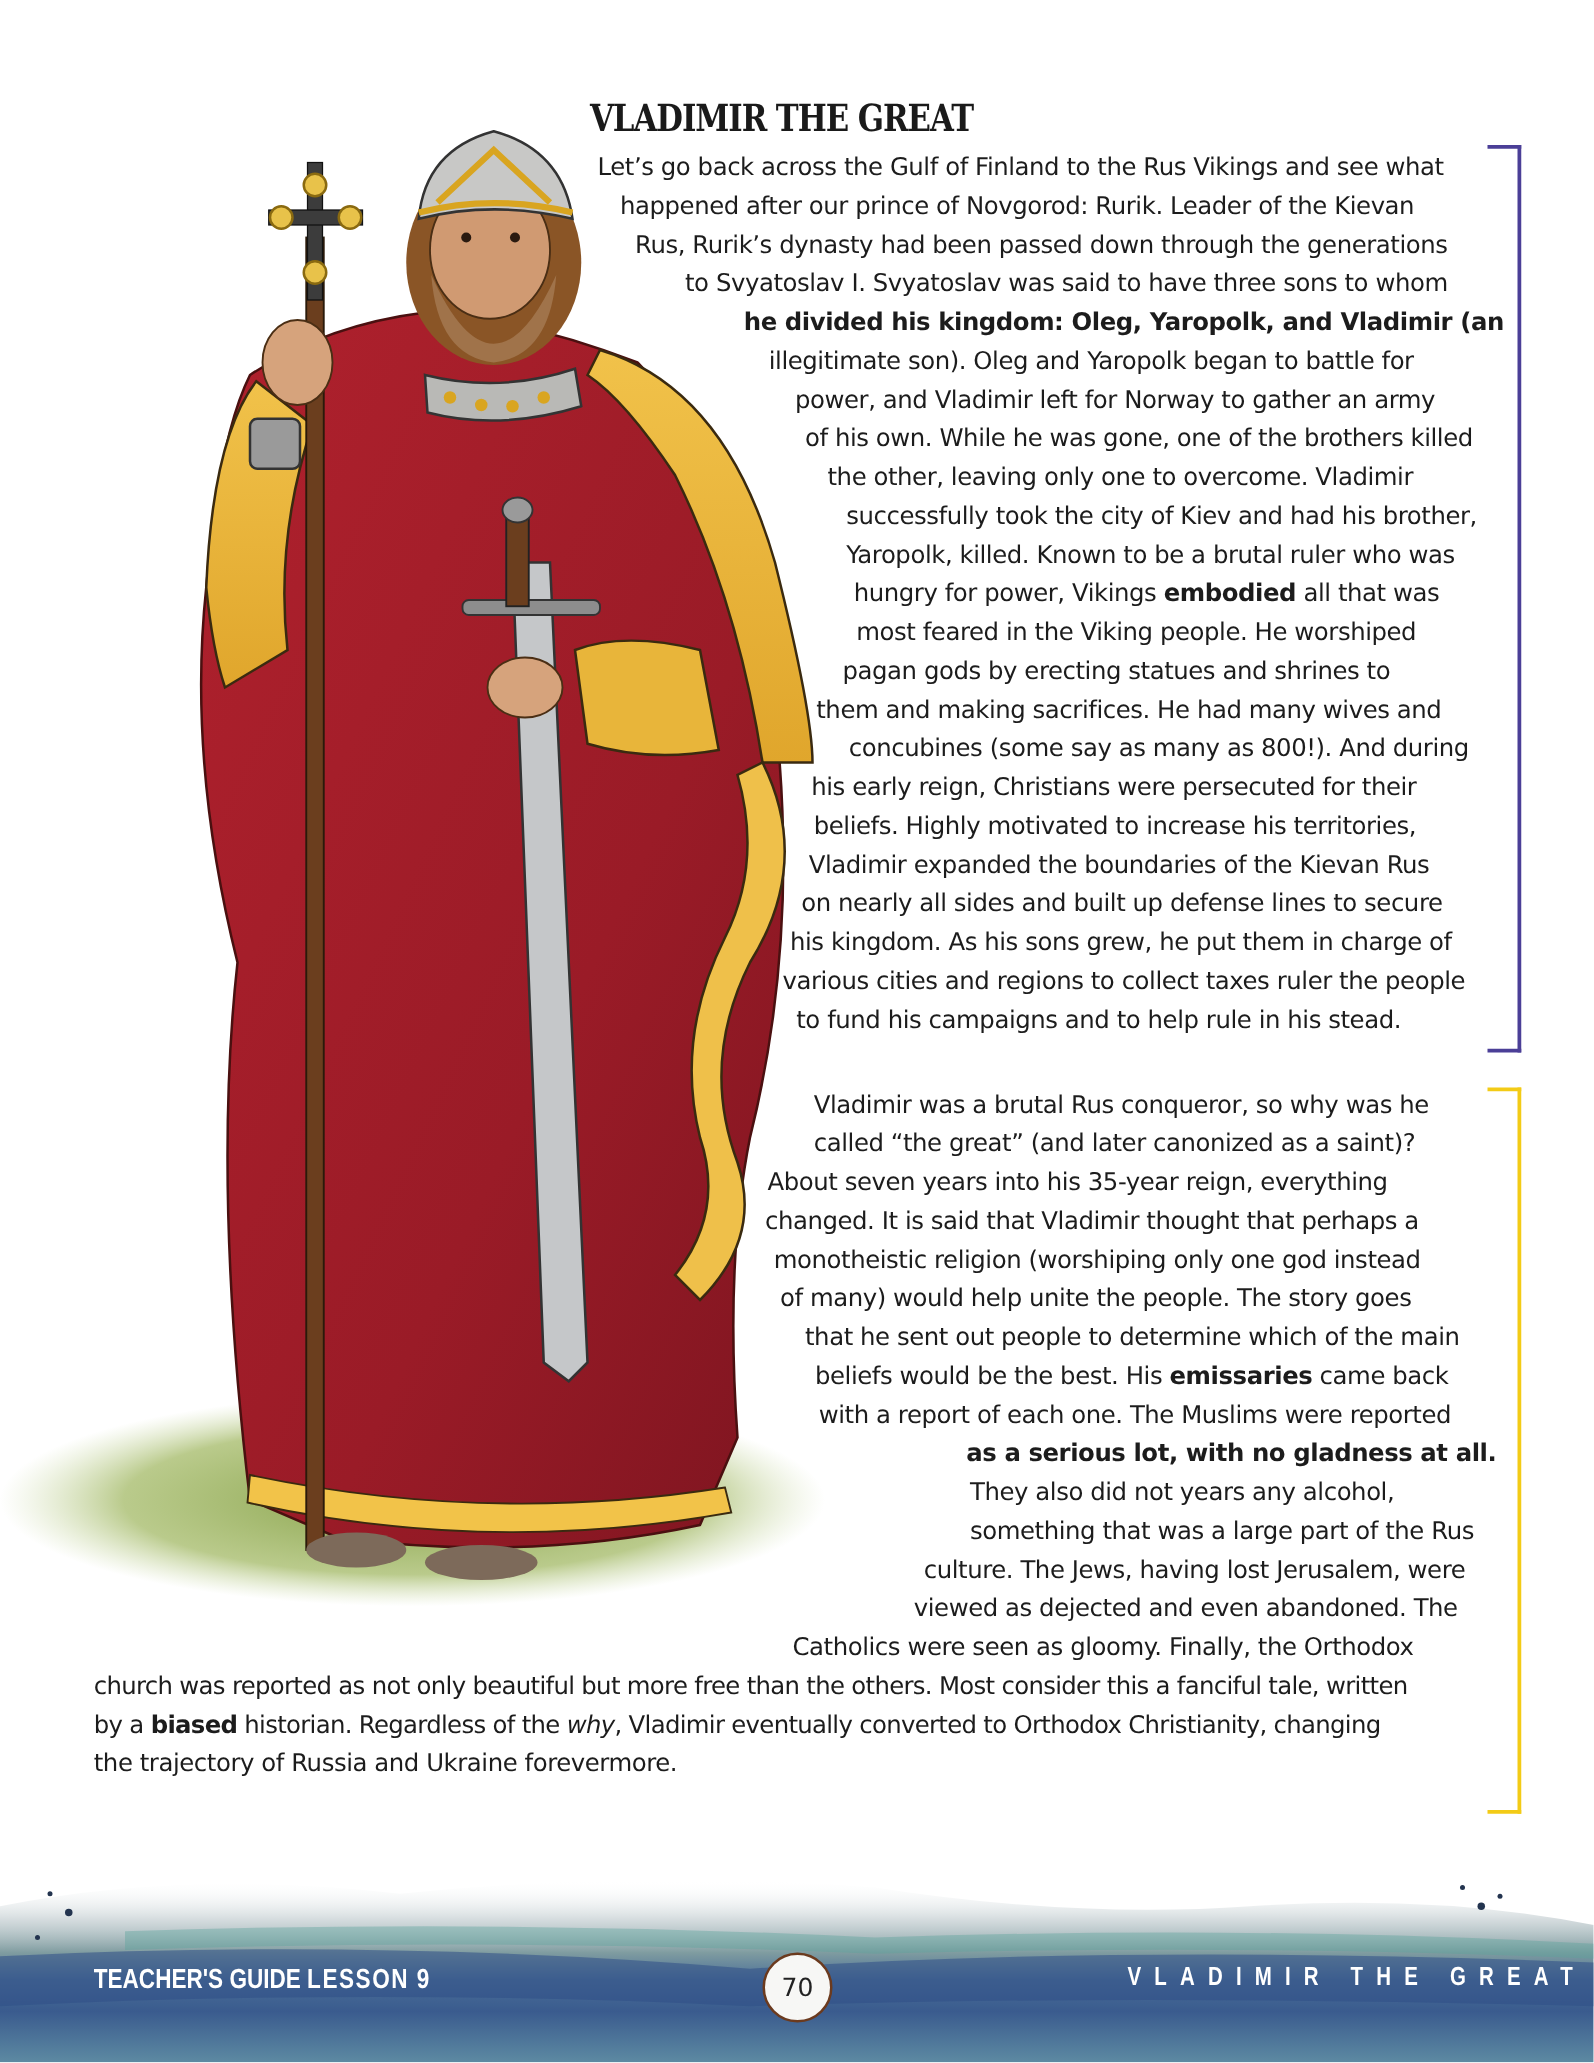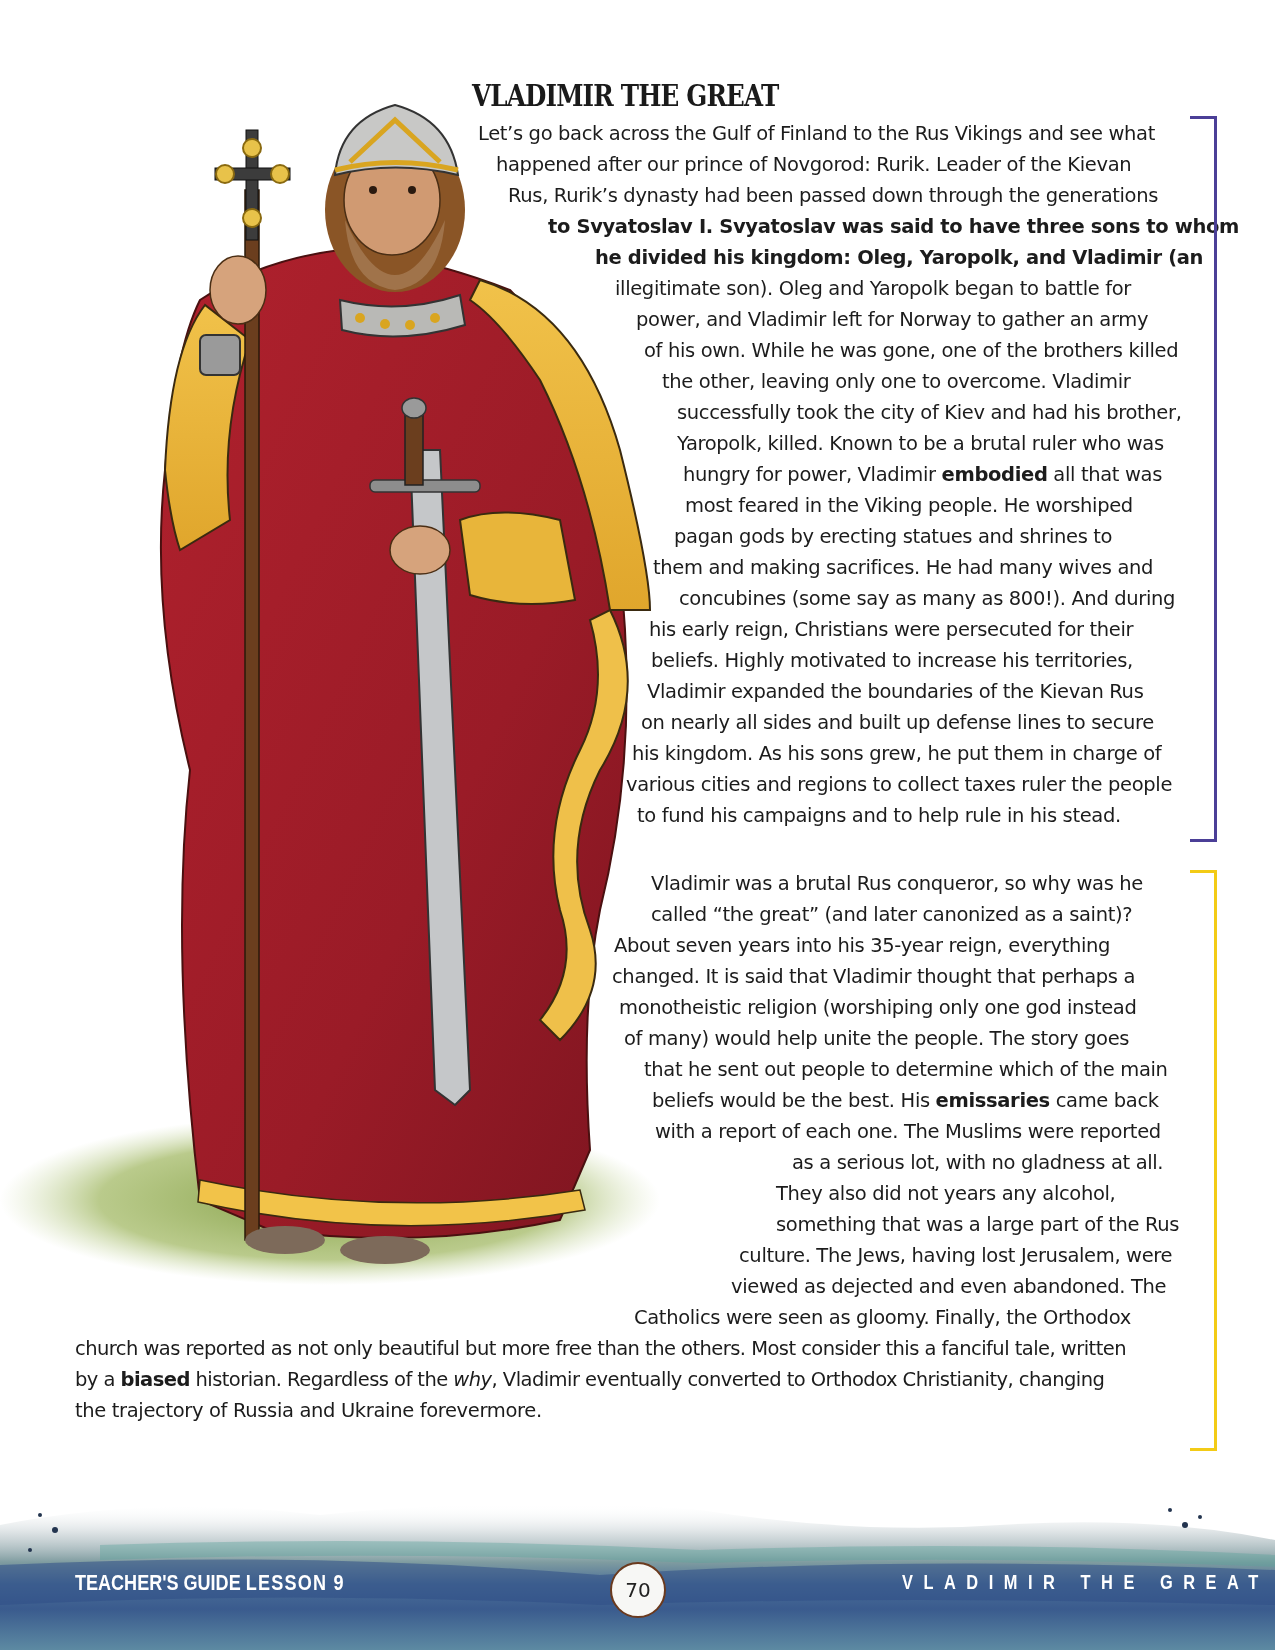--- a/index.html
+++ b/index.html
@@ -97,30 +97,30 @@
   <ellipse cx="285" cy="1190" rx="40" ry="14" fill="#7d6a5a"></ellipse>
   <ellipse cx="385" cy="1200" rx="45" ry="14" fill="#7d6a5a"></ellipse>
 </svg>
 
 <div class="title">VLADIMIR THE GREAT</div>
 
 <div>
   <div class="line" style="left:478px;top:122px;">Let’s go back across the Gulf of Finland to the Rus Vikings and see what</div>
   <div class="line" style="left:496px;top:153px;">happened after our prince of Novgorod: Rurik. Leader of the Kievan</div>
   <div class="line" style="left:508px;top:184px;">Rus, Rurik’s dynasty had been passed down through the generations</div>
-  <div class="line" style="left:548px;top:215px;font-weight:bold;">to Svyatoslav I. Svyatoslav was said to have three sons to whom</div>
+  <div class="line" style="left:548px;top:215px;">to Svyatoslav I. Svyatoslav was said to have three sons to whom</div>
   <div class="line" style="left:595px;top:246px;font-weight:bold;">he divided his kingdom: Oleg, Yaropolk, and Vladimir (an</div>
   <div class="line" style="left:615px;top:277px;">illegitimate son). Oleg and Yaropolk began to battle for</div>
   <div class="line" style="left:636px;top:308px;">power, and Vladimir left for Norway to gather an army</div>
   <div class="line" style="left:644px;top:339px;">of his own. While he was gone, one of the brothers killed</div>
   <div class="line" style="left:662px;top:370px;">the other, leaving only one to overcome. Vladimir</div>
   <div class="line" style="left:677px;top:401px;">successfully took the city of Kiev and had his brother,</div>
   <div class="line" style="left:677px;top:432px;">Yaropolk, killed. Known to be a brutal ruler who was</div>
   <div class="line" style="left:683px;top:463px;">
-    <span>hungry for power, Vladimir </span><b>embodied</b><span> all that was</span>
+    <span>hungry for power, Vikings </span><b>embodied</b><span> all that was</span>
   </div>
   <div class="line" style="left:685px;top:494px;">most feared in the Viking people. He worshiped</div>
   <div class="line" style="left:674px;top:525px;">pagan gods by erecting statues and shrines to</div>
   <div class="line" style="left:653px;top:556px;">them and making sacrifices. He had many wives and</div>
   <div class="line" style="left:649px;top:587px;padding-left:30px;">concubines (some say as many as 800!). And during</div>
   <div class="line" style="left:649px;top:618px;">his early reign, Christians were persecuted for their</div>
   <div class="line" style="left:651px;top:649px;">beliefs. Highly motivated to increase his territories,</div>
   <div class="line" style="left:647px;top:680px;">Vladimir expanded the boundaries of the Kievan Rus</div>
   <div class="line" style="left:641px;top:711px;">on nearly all sides and built up defense lines to secure</div>
   <div class="line" style="left:632px;top:742px;">his kingdom. As his sons grew, he put them in charge of</div>
@@ -135,21 +135,21 @@
   <div class="line" style="left:651px;top:903px;">called “the great” (and later canonized as a saint)?</div>
   <div class="line" style="left:614px;top:934px;">About seven years into his 35-year reign, everything</div>
   <div class="line" style="left:612px;top:965px;">changed. It is said that Vladimir thought that perhaps a</div>
   <div class="line" style="left:619px;top:996px;">monotheistic religion (worshiping only one god instead</div>
   <div class="line" style="left:624px;top:1027px;">of many) would help unite the people. The story goes</div>
   <div class="line" style="left:644px;top:1058px;">that he sent out people to determine which of the main</div>
   <div class="line" style="left:652px;top:1089px;">
     <span>beliefs would be the best. His </span><b>emissaries</b><span> came back</span>
   </div>
   <div class="line" style="left:655px;top:1120px;">with a report of each one. The Muslims were reported</div>
-  <div class="line" style="left:792px;top:1151px;">as a serious lot, with no gladness at all.</div>
+  <div class="line" style="left:773px;top:1151px;font-weight:bold;">as a serious lot, with no gladness at all.</div>
   <div class="line" style="left:776px;top:1182px;">They also did not years any alcohol,</div>
   <div class="line" style="left:776px;top:1213px;">something that was a large part of the Rus</div>
   <div class="line" style="left:739px;top:1244px;">culture. The Jews, having lost Jerusalem, were</div>
   <div class="line" style="left:731px;top:1275px;">viewed as dejected and even abandoned. The</div>
   <div class="line" style="left:634px;top:1306px;">Catholics were seen as gloomy. Finally, the Orthodox</div>
   <div class="line" style="left:75px;top:1337px;letter-spacing:-0.55px;">church was reported as not only beautiful but more free than the others. Most consider this a fanciful tale, written</div>
   <div class="line" style="left:75px;top:1368px;letter-spacing:-0.55px;">
     <span>by a </span><b>biased</b><span> historian. Regardless of the </span><i>why</i><span>, Vladimir eventually converted to Orthodox Christianity, changing</span>
   </div>
   <div class="line" style="left:75px;top:1399px;">the trajectory of Russia and Ukraine forevermore.</div>

